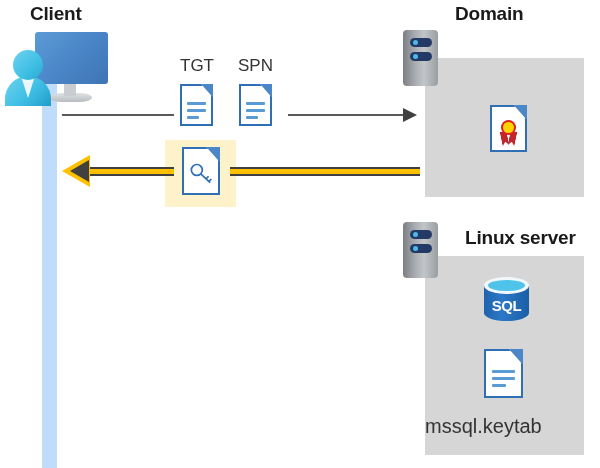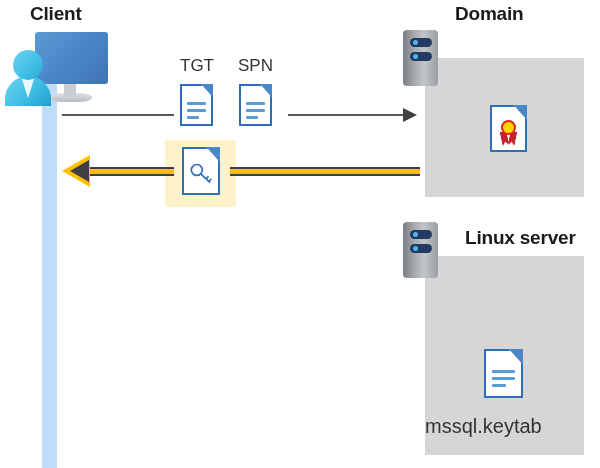--- a/index.html
+++ b/index.html
@@ -343,20 +343,27 @@
   <div class="abs server-rack" id="linux-rack">
     <div class="rack-pill p1">
       <div class="rack-dot"></div>
     </div>
     <div class="rack-pill p2">
       <div class="rack-dot"></div>
     </div>
   </div>
   <div class="abs title-bold" id="linux-title">Linux server</div>
 
+  <div class="abs" id="sql-icon">
+    <div id="sql-body"></div>
+    <div id="sql-top-outer">
+      <div id="sql-top-inner"></div>
+    </div>
+    <div id="sql-text">SQL</div>
+  </div>
 
   <div class="doc" id="doc-keytab">
     <div class="doc-page"></div>
     <div class="doc-fold"></div>
     <div class="doc-lines">
       <i></i>
         <i></i>
         <i class="short"></i>
     </div>
   </div>

